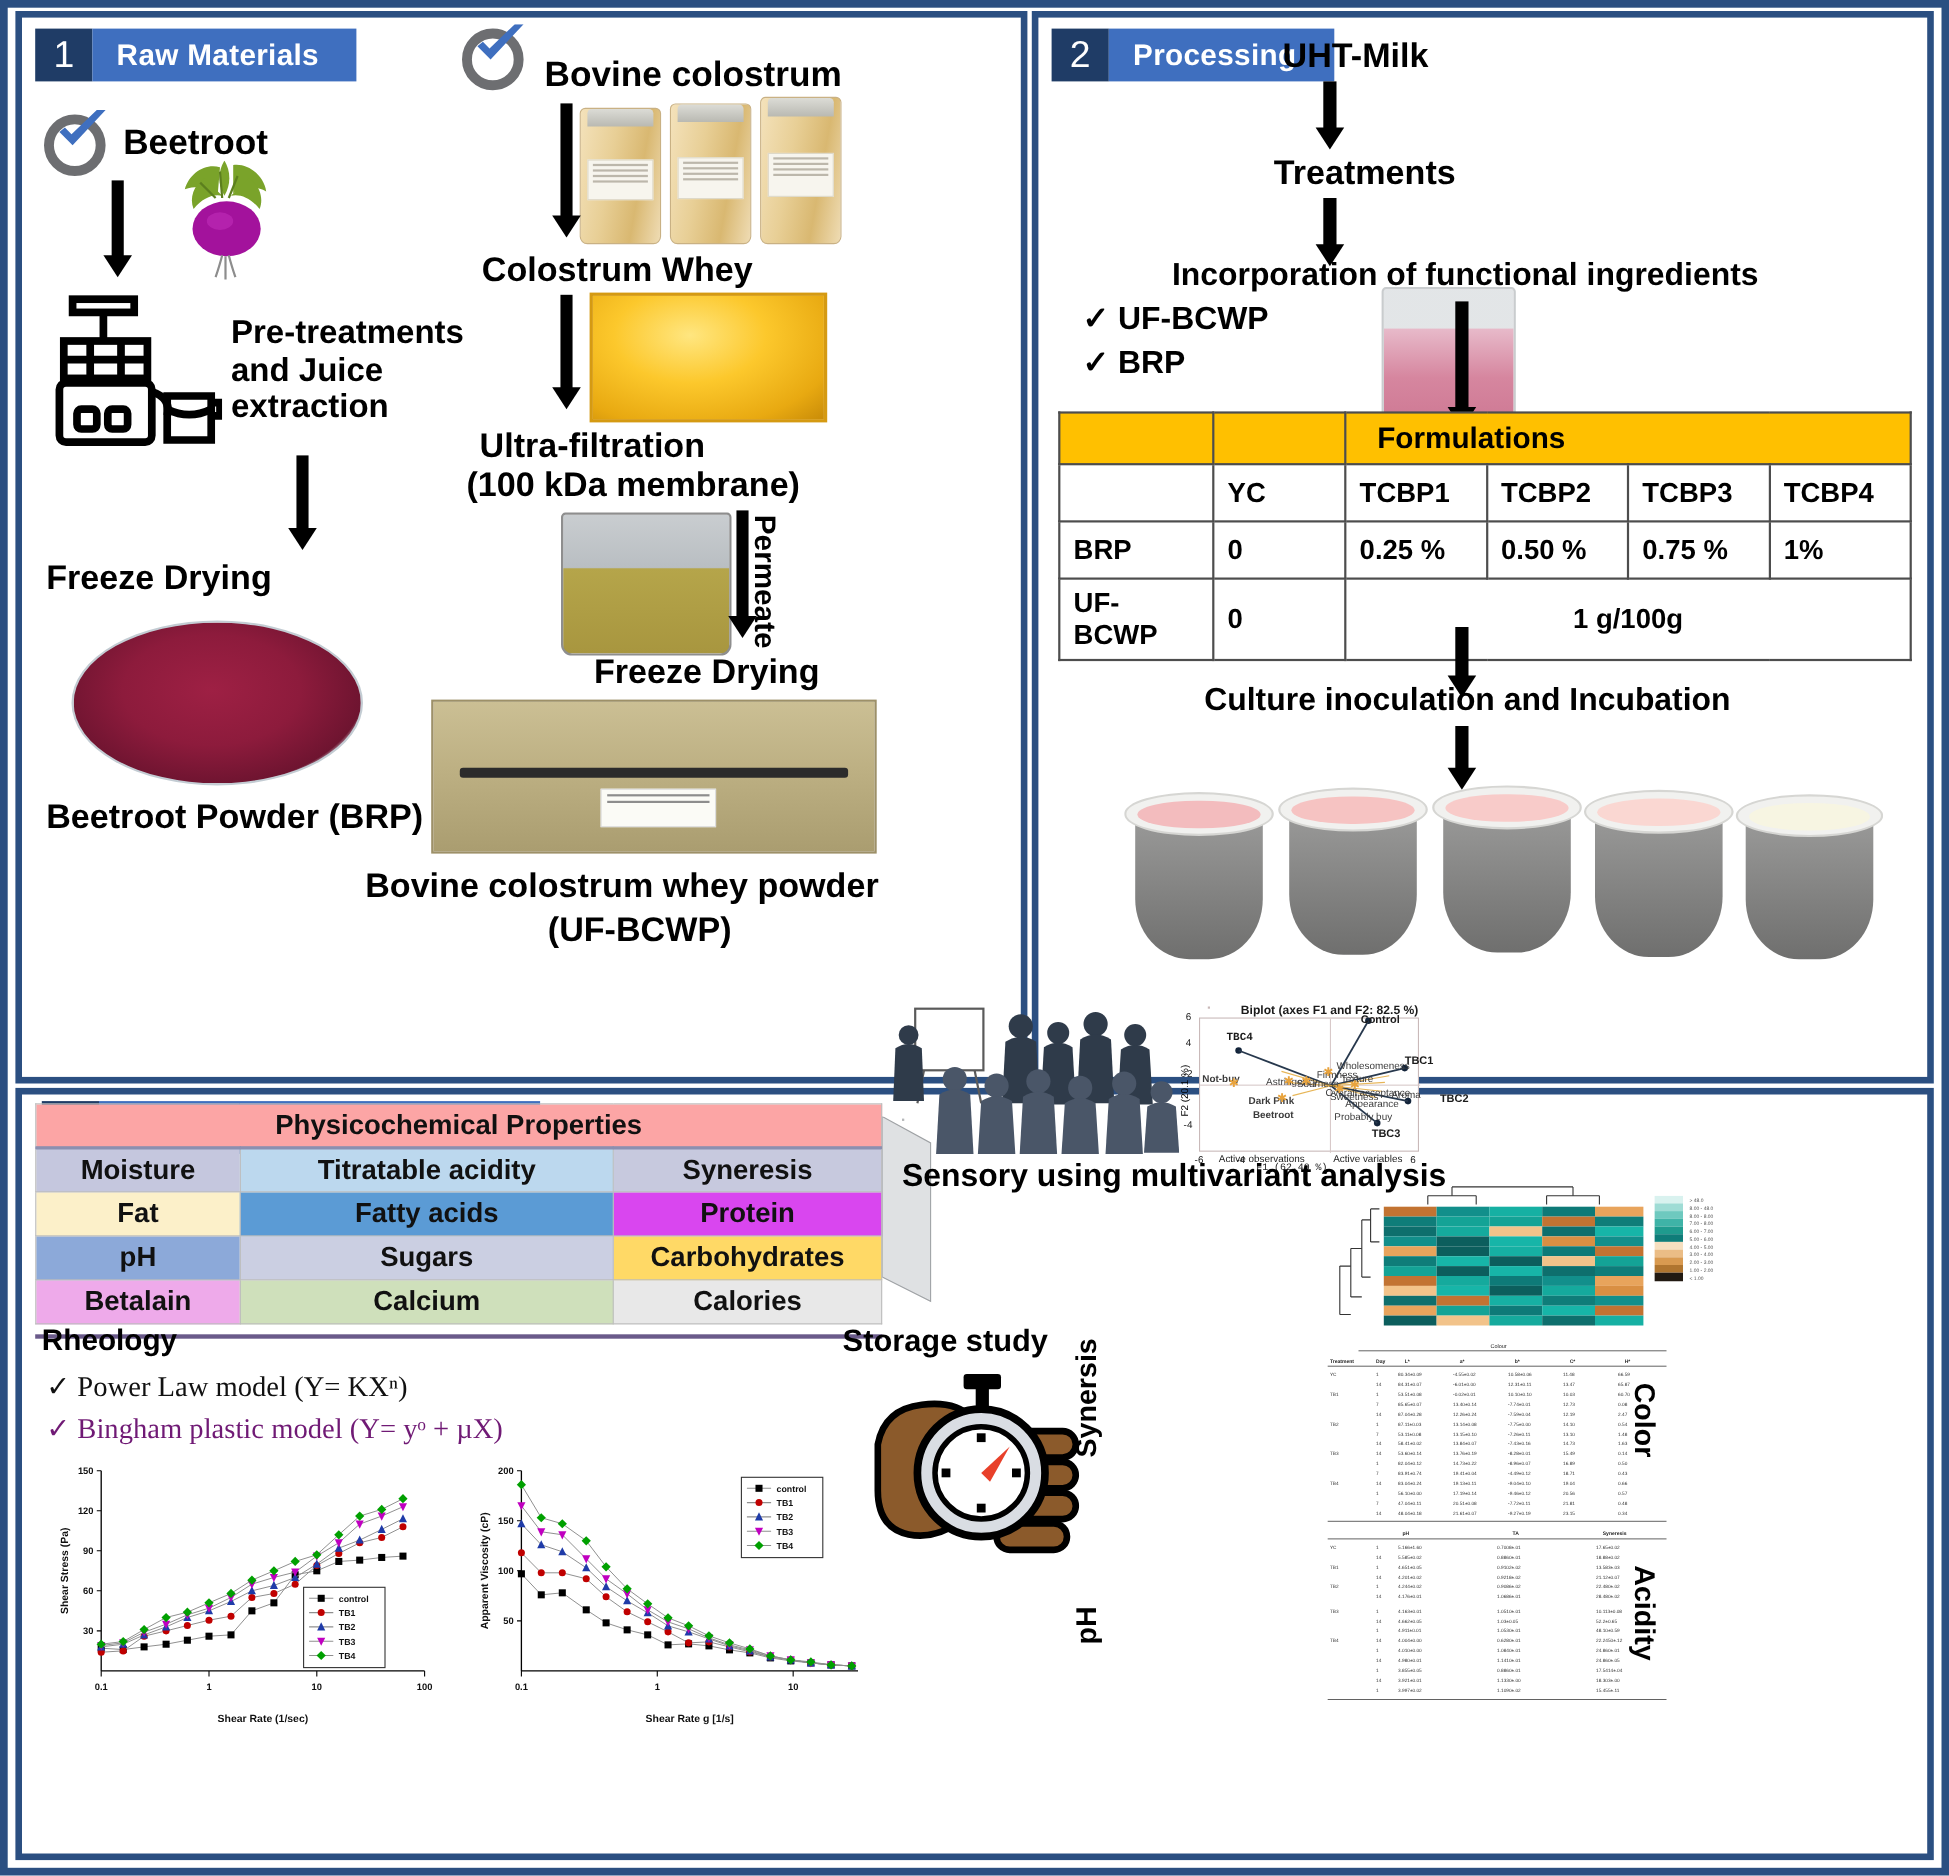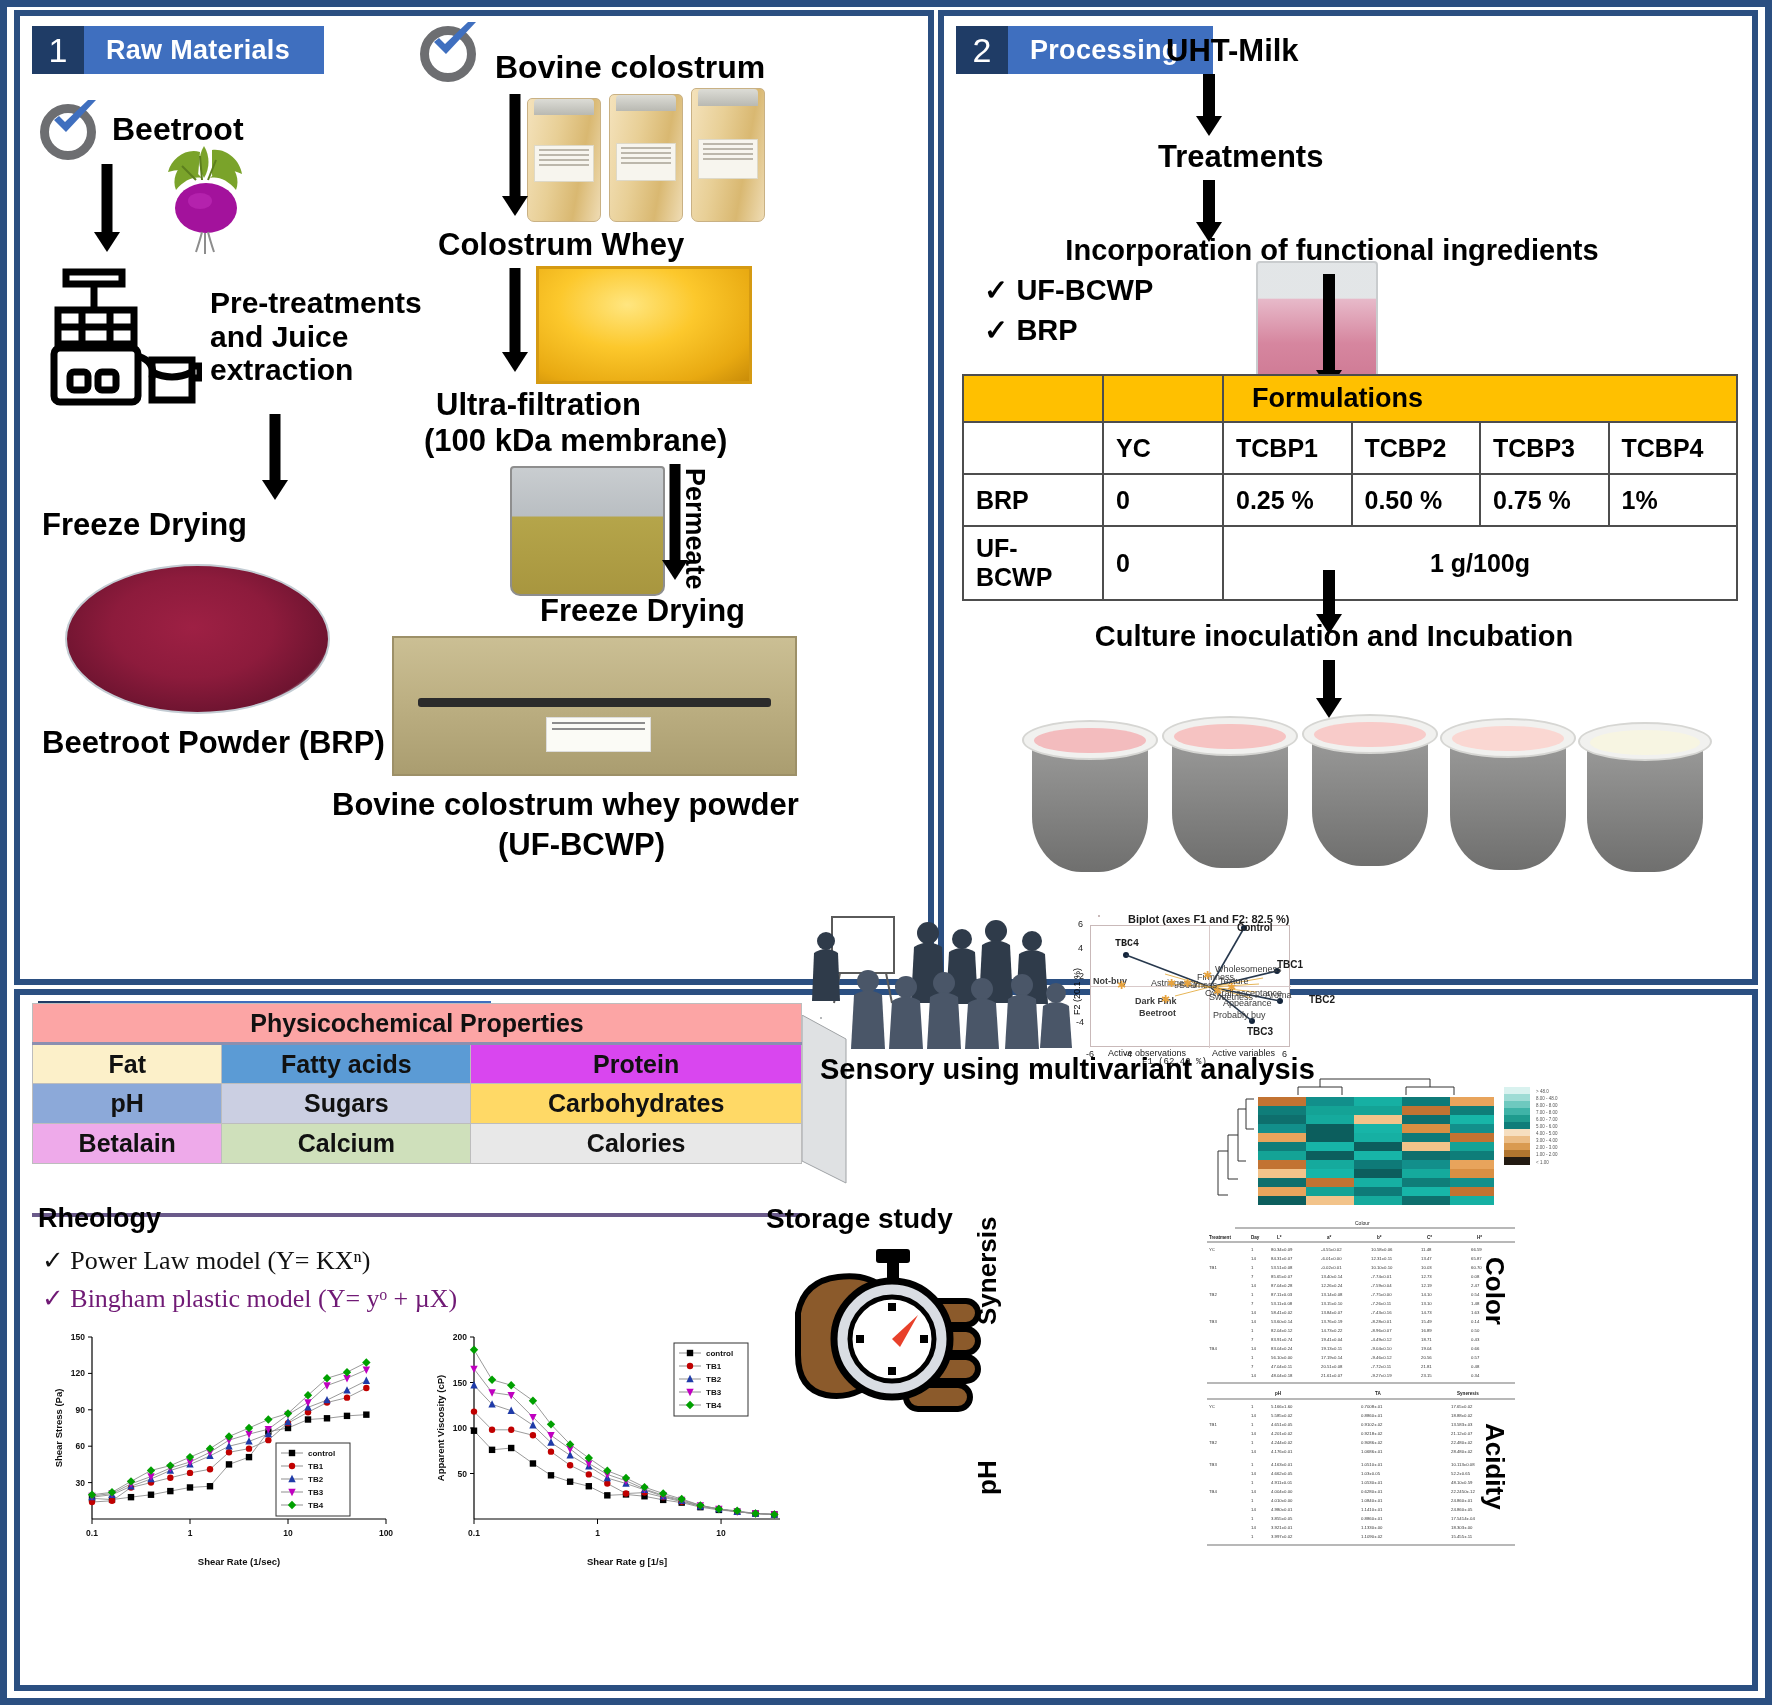--- a/index.html
+++ b/index.html
@@ -417,20 +417,25 @@
 
   <div class="pc-shadow" style="left:800px;top:22px;width:0;height:0;"></div>
   <div class="pc-wrap" style="left:12px;top:8px;">
     <svg style="position:absolute;left:770px;top:12px;" width="50" height="170">
       <polygon points="0,0 44,24 44,168 0,146" fill="#dfe1e3" stroke="#9fa2a5" stroke-width="1"></polygon>
     </svg>
     <table class="pc-tbl">
       <tbody>
           <tr>
         <td class="pc-title" colspan="3">Physicochemical Properties</td>
+      </tr>
+      <tr>
+        <td style="width:186px;background:#c5c7de;">Moisture</td>
+        <td style="width:340px;background:#bcd8ee;">Titratable acidity</td>
+        <td style="width:244px;background:#c7c9de;">Syneresis</td>
       </tr>
       <tr>
         <td style="background:#fcf0c9;">Fat</td>
         <td style="background:#5b9bd5;">Fatty acids</td>
         <td style="background:#d946ef;">Protein</td>
       </tr>
       <tr>
         <td style="background:#8ca9d9;">pH</td>
         <td style="background:#cbcfe2;">Sugars</td>
         <td style="background:#ffd966;">Carbohydrates</td>

